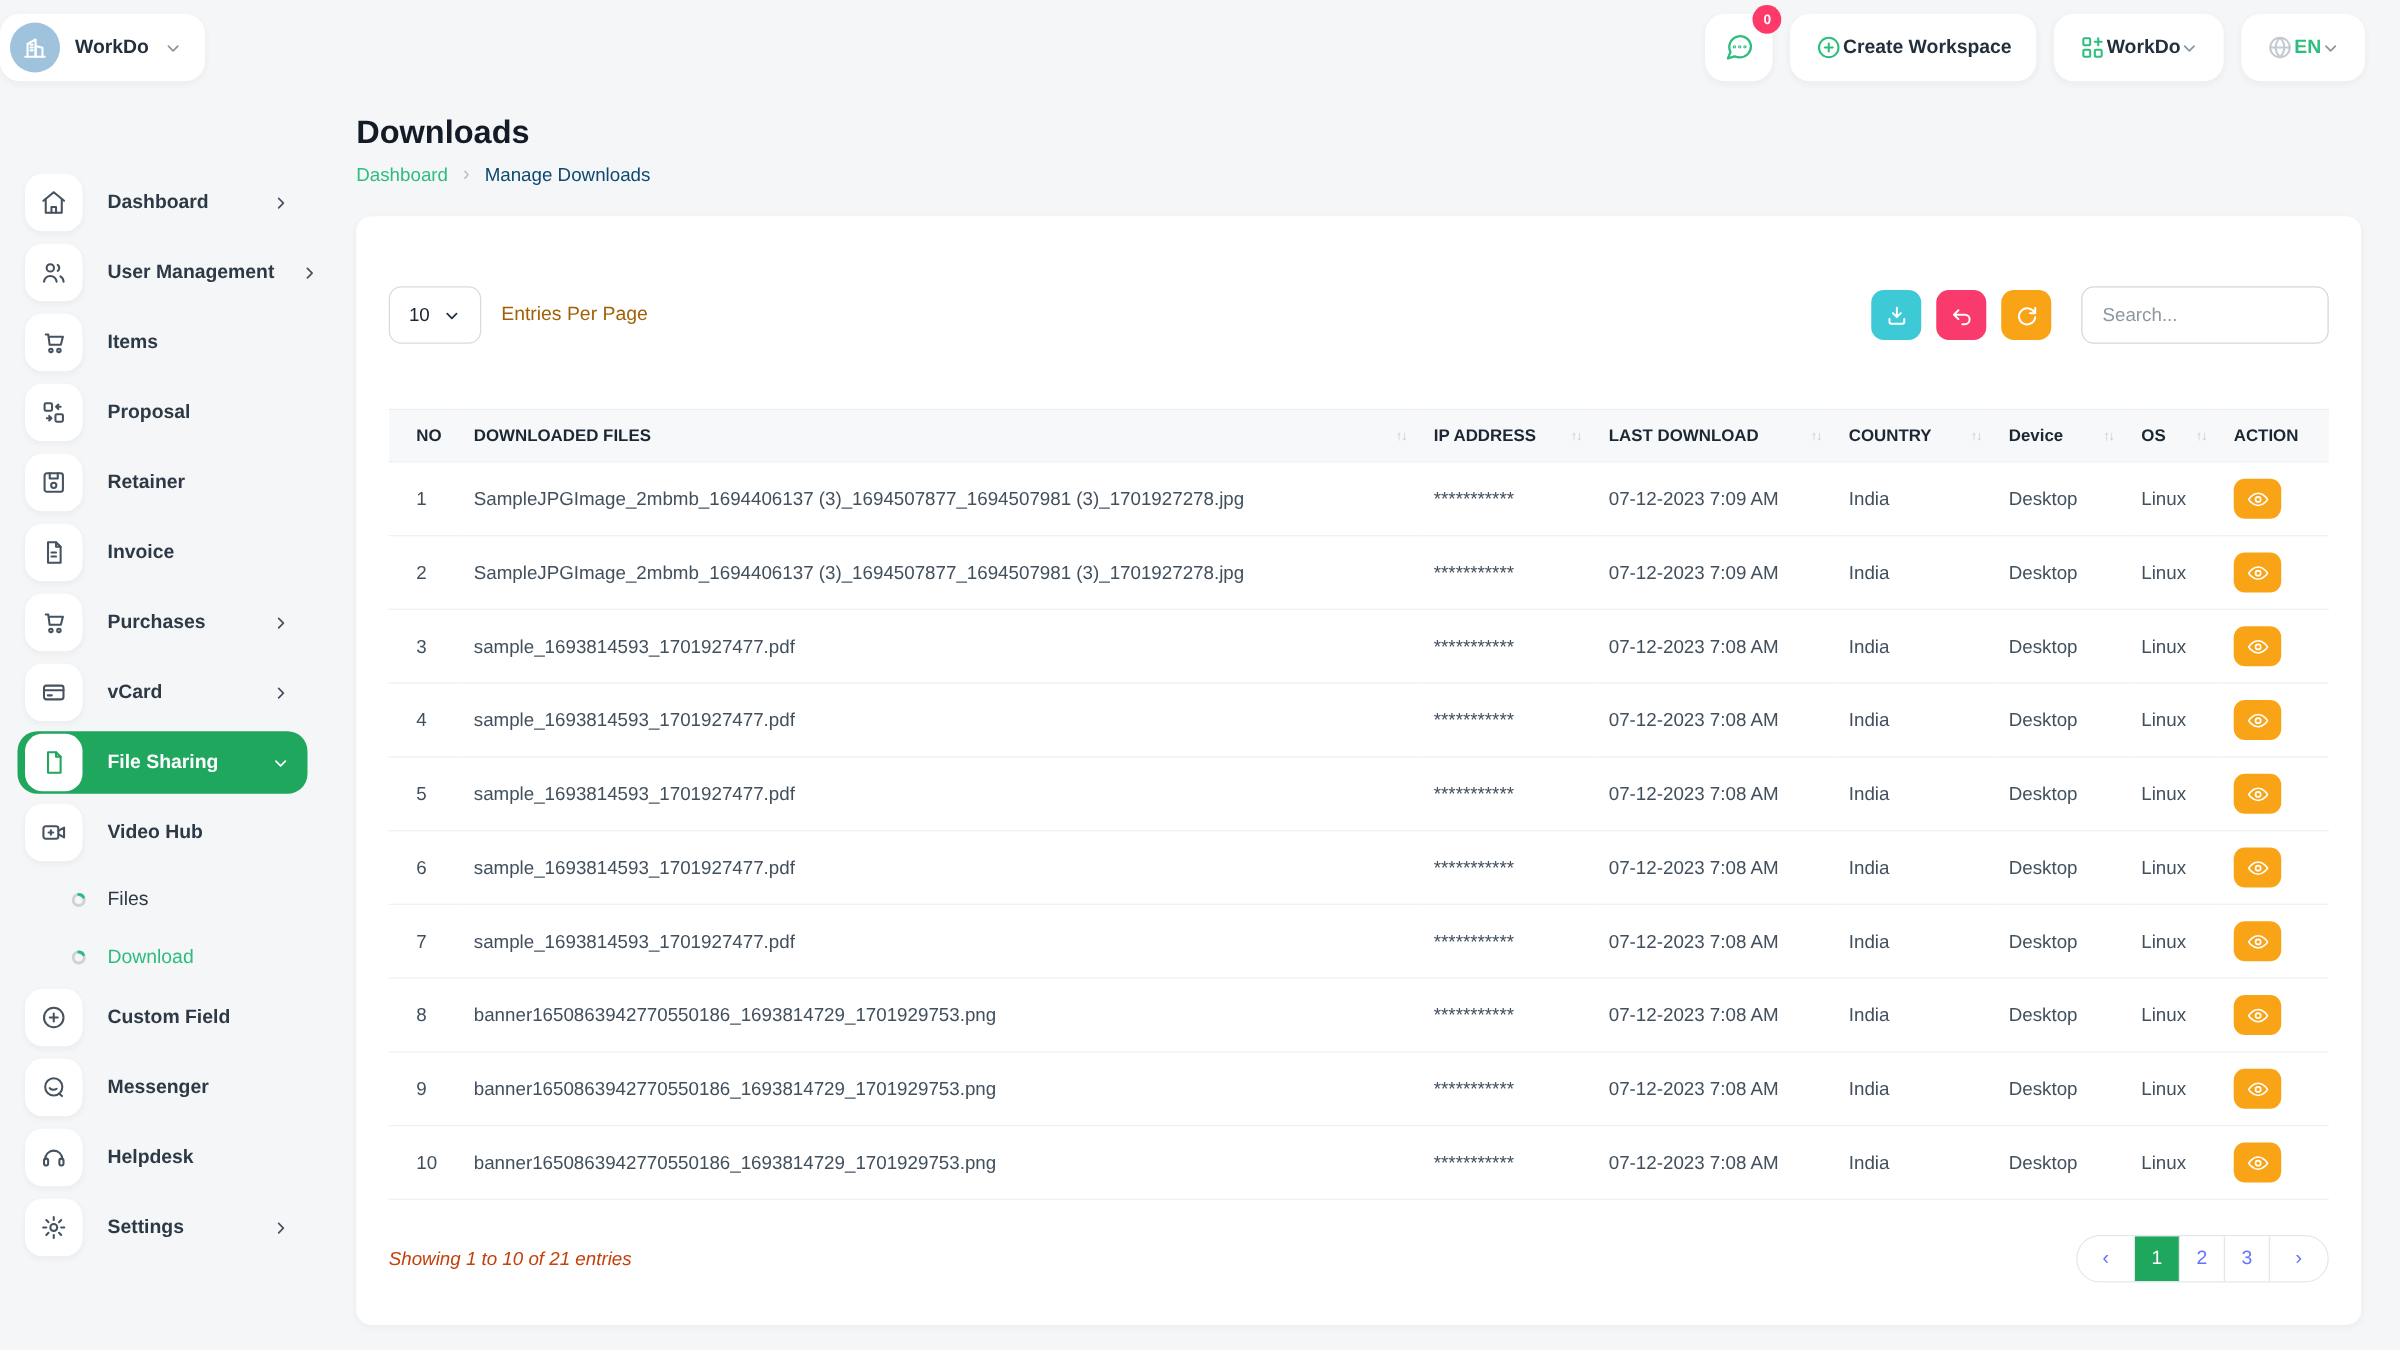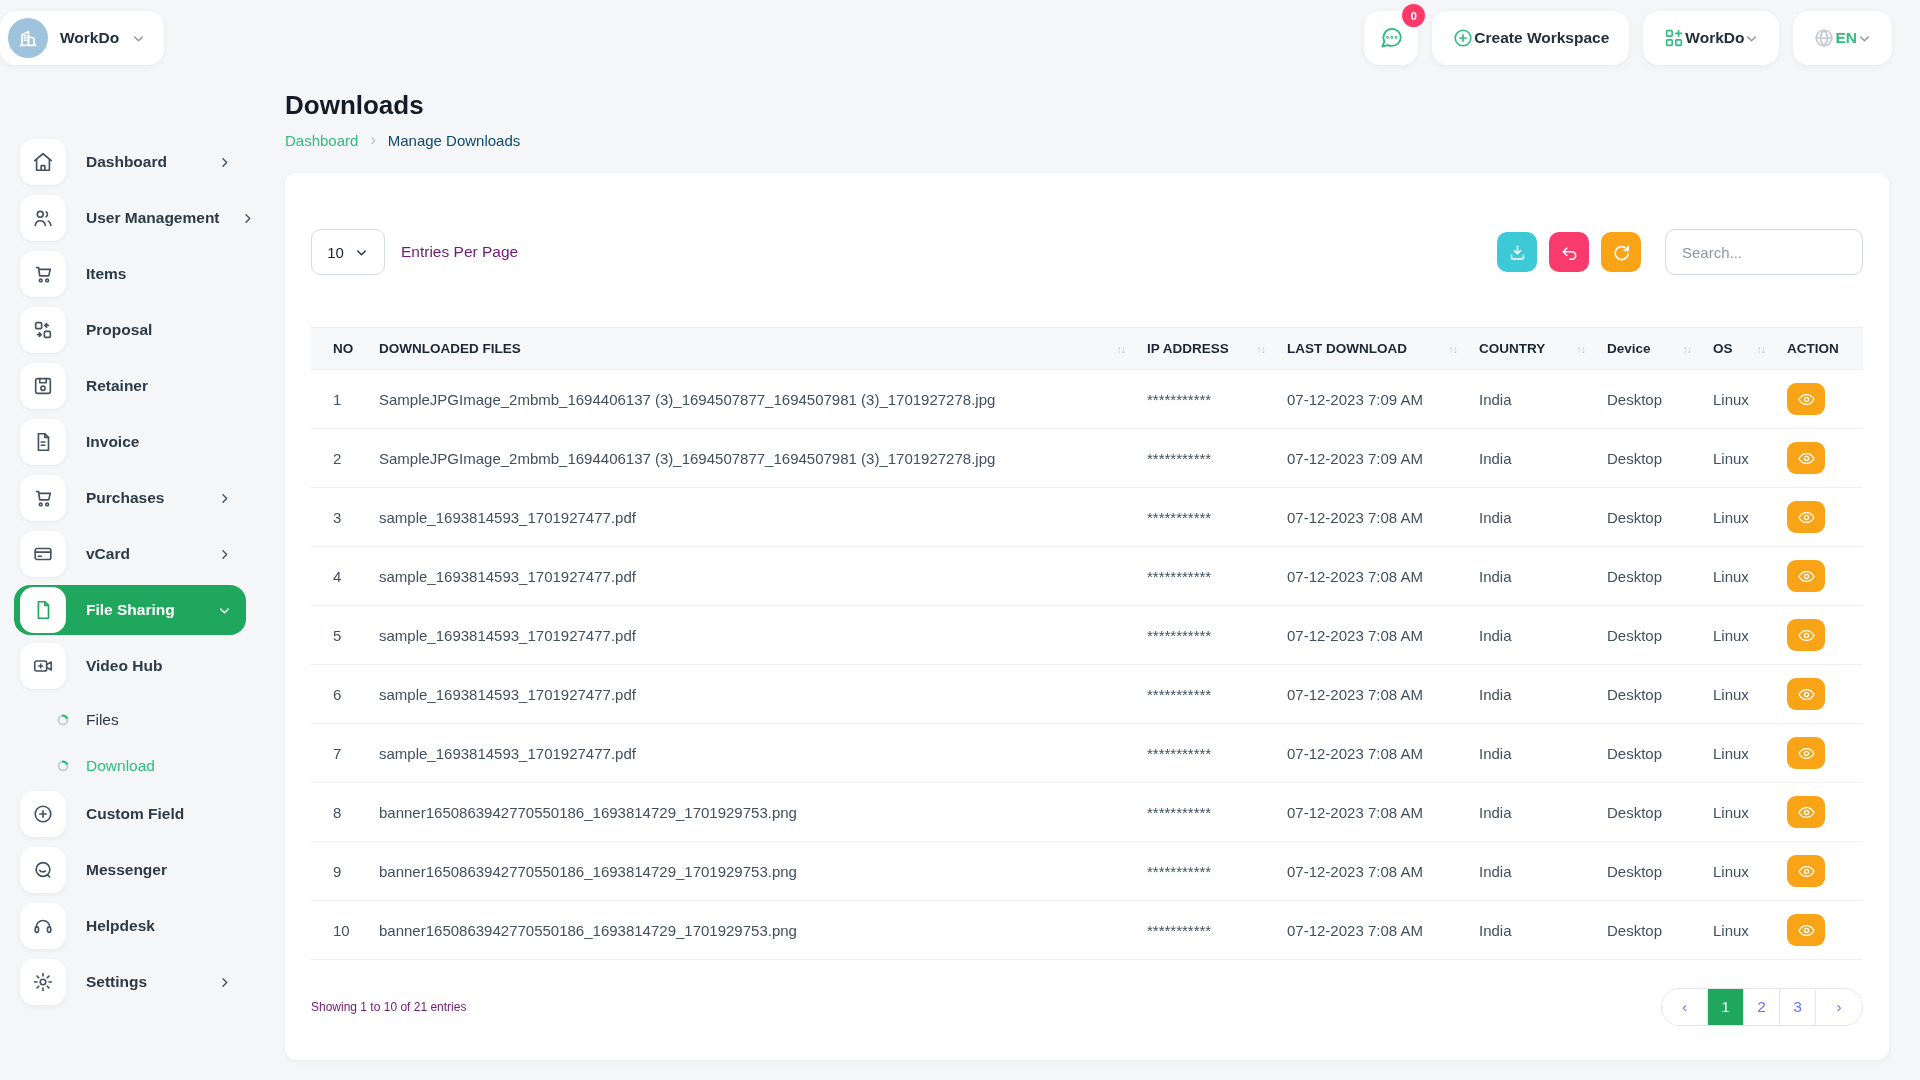--- a/index.html
+++ b/index.html
@@ -51,21 +51,21 @@
   .breadcrumb { display:flex; align-items:center; gap:12px; margin-top:10px; font-size:15px; }
   .breadcrumb .link { color:#2dbd7e; cursor:pointer; }
   .breadcrumb .sep { color:#b7bec6; font-size:16px; }
   .breadcrumb .current { color:#0c4a6e; }
 
   .card { background:#fff; border-radius:12px; margin-top:24px; padding:56px 26px 34px; box-shadow:0 2px 6px rgba(20,30,50,.04); }
 
   .controls { display:flex; align-items:center; }
   .select-box { display:flex; align-items:center; justify-content:center; gap:10px; width:74px; height:46px; border:1px solid #d6dbe0; border-radius:10px; background:#fff; font-size:15px; color:#1c2530; cursor:pointer; }
   .select-box .chev { color:#22303e; }
-  .entries-label { margin-left:16px; font-size:15.5px; font-weight:500; color:#701a75; }
+  .entries-label { margin-left:16px; font-size:15.5px; font-weight:500; color:#a16207; }
   .controls-right { margin-left:auto; display:flex; align-items:center; gap:12px; }
   .tool-btn { width:40px; height:40px; border-radius:10px; display:flex; align-items:center; justify-content:center; color:#fff; cursor:pointer; border:none; }
   .tool-btn.cyan { background:#3ec9d6; }
   .tool-btn.pink { background:#f93a6c; }
   .tool-btn.orange { background:#f9a416; }
   .search-input { margin-left:12px; width:198px; height:46px; border:1px solid #d2d8de; border-radius:10px; padding:0 16px; font-size:15px; color:#22303e; font-family:inherit; outline:none; background:#fff; }
   .search-input::placeholder { color:#8d97a1; }
 
   table { width:100%; border-collapse:collapse; margin-top:52px; }
   thead th { background:#f7f8fa; border-top:1px solid #eceff2; border-bottom:1px solid #eceff2; font-size:13.5px; font-weight:700; color:#1b2733; text-align:left; padding:13px 10px; white-space:nowrap; position:relative; }
@@ -76,21 +76,21 @@
   th.col-date { width:192px; }
   th.col-country { width:128px; }
   th.col-device { width:106px; }
   th.col-os { width:74px; }
   th.col-action { width:86px; }
   tbody td { font-size:15px; color:#42505e; padding:13px 10px; border-bottom:1px solid #eef0f3; white-space:nowrap; }
   tbody tr:last-child td { border-bottom:1px solid #eef0f3; }
   .eye-btn { width:38px; height:32px; border-radius:9px; background:#f9a416; border:none; display:flex; align-items:center; justify-content:center; color:#fff; cursor:pointer; }
 
   .card-footer { display:flex; align-items:center; margin-top:28px; }
-  .showing { font-size:12px; color:#701a75; }
+  .showing { font-size:15px; color:#c2410c;font-style:italic; }
   .pagination { margin-left:auto; display:flex; border:1px solid #e3e7eb; border-radius:19px; overflow:hidden; background:#fff; height:38px; }
   .page-cell { min-width:36px; padding:0 4px; display:flex; align-items:center; justify-content:center; font-size:15.5px; color:#6571ff; border-right:1px solid #e3e7eb; cursor:pointer; background:#fff; }
   .page-cell:last-child { border-right:none; }
   .page-cell.nav-cell { min-width:46px; }
   .page-cell.active { background:#1fa75d; color:#fff; }
 
   svg { display:block; }
 </style>
 </head>
 <body>

